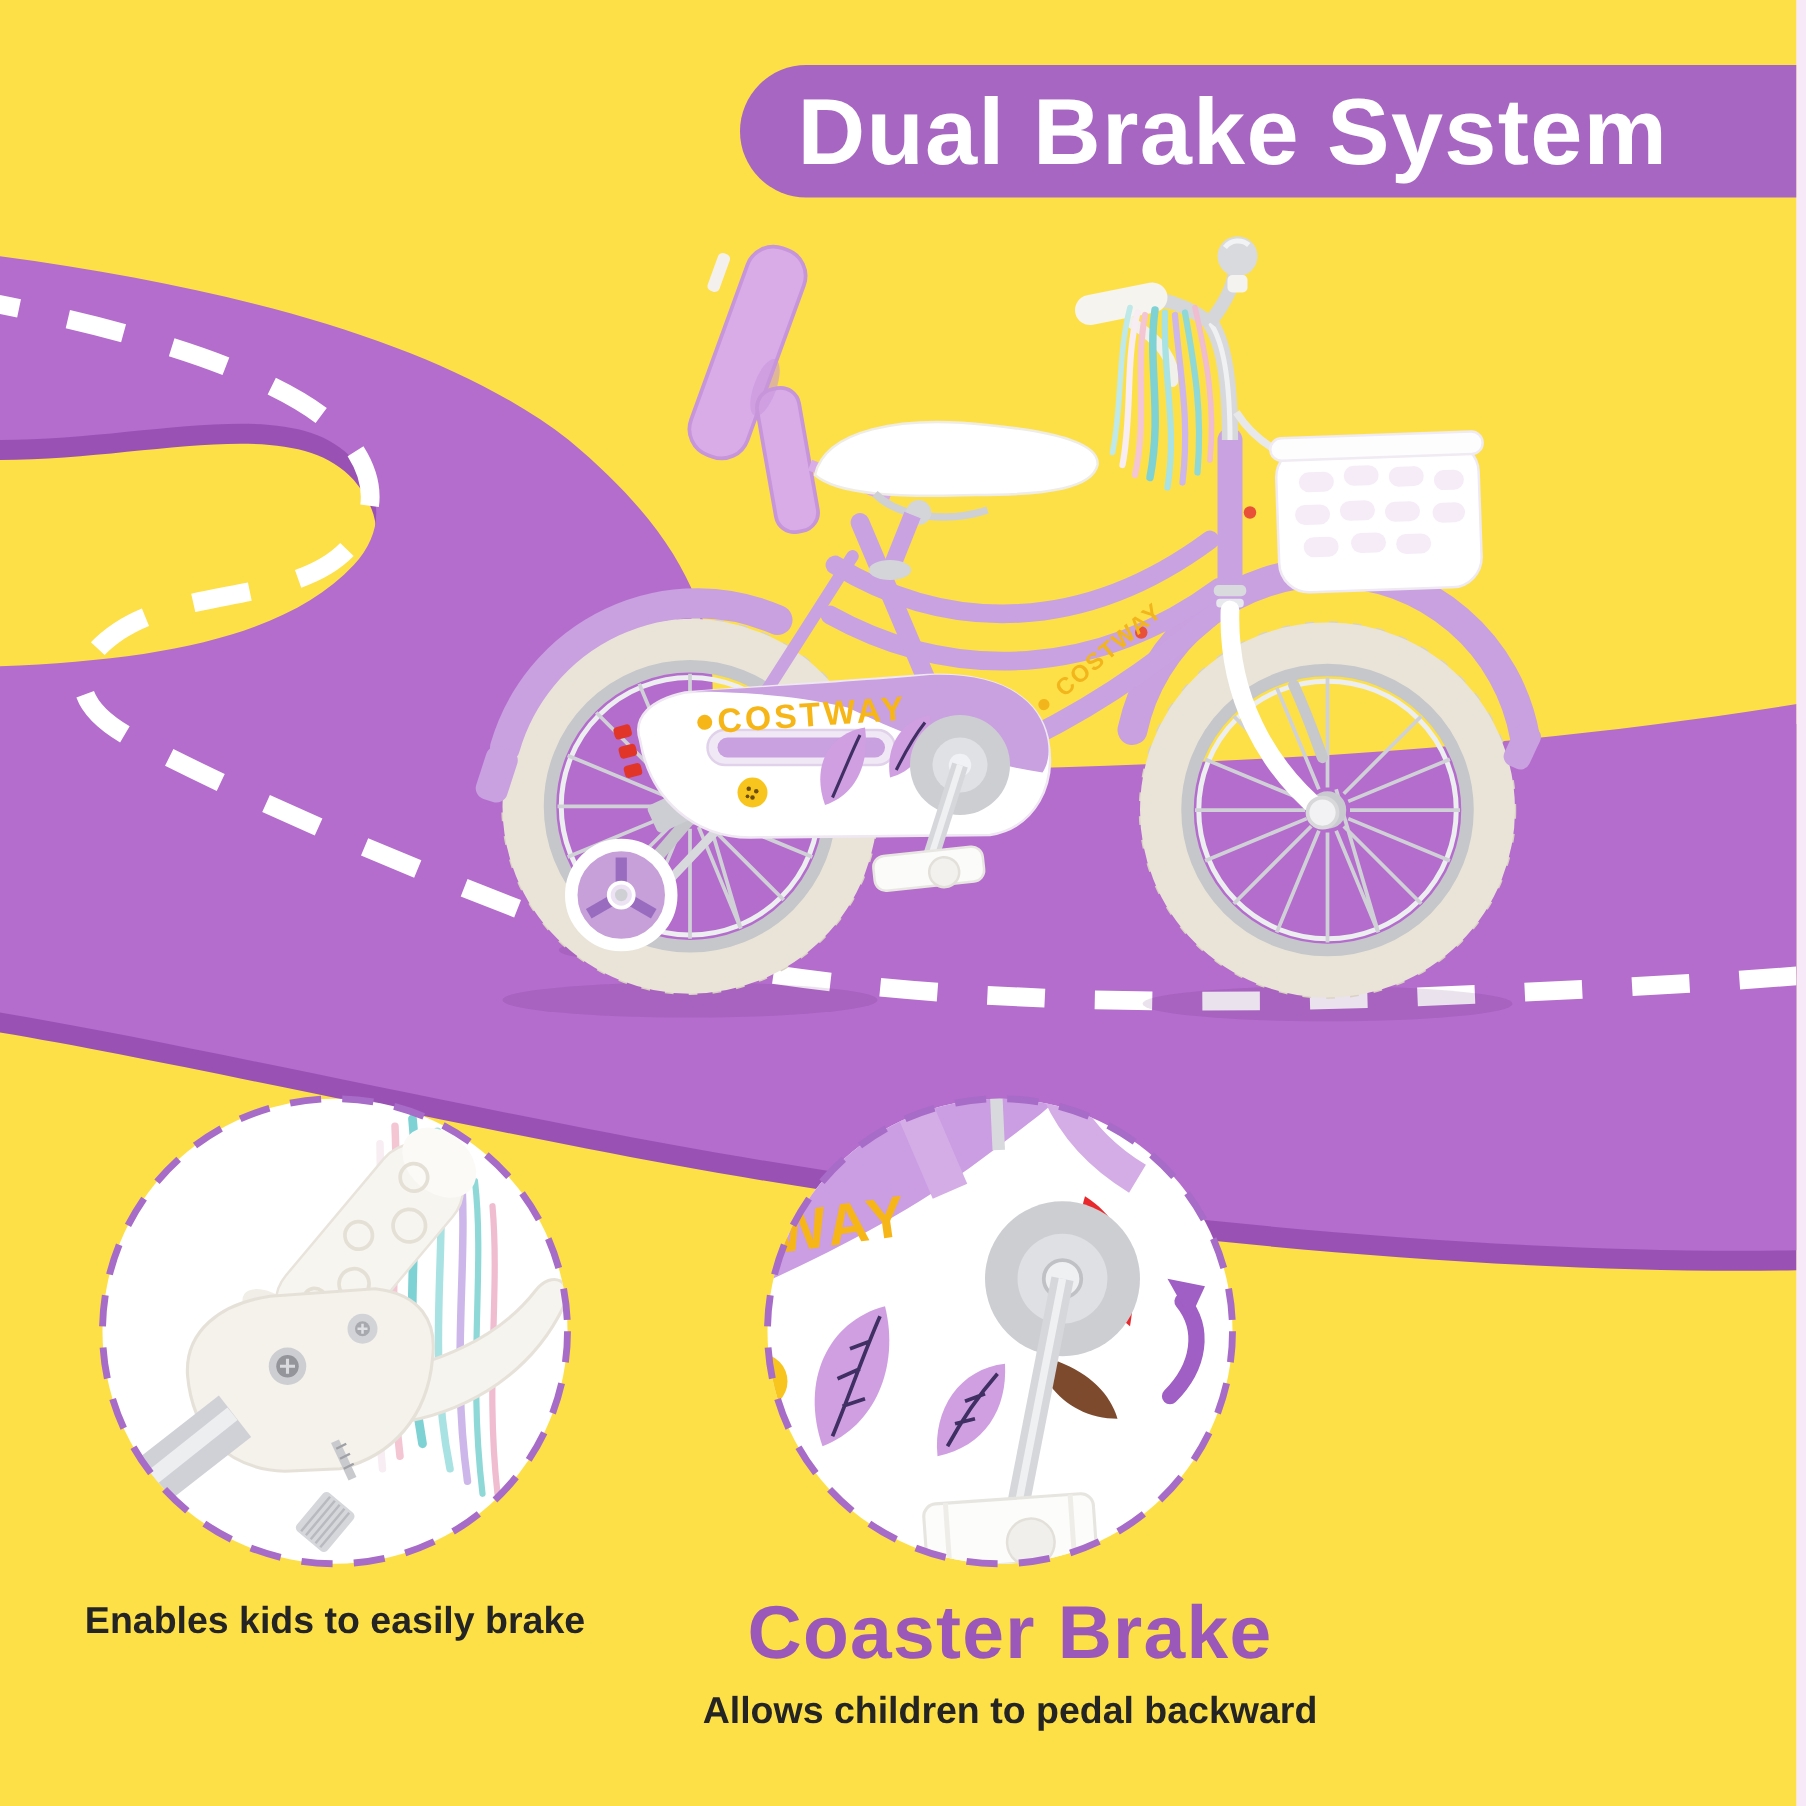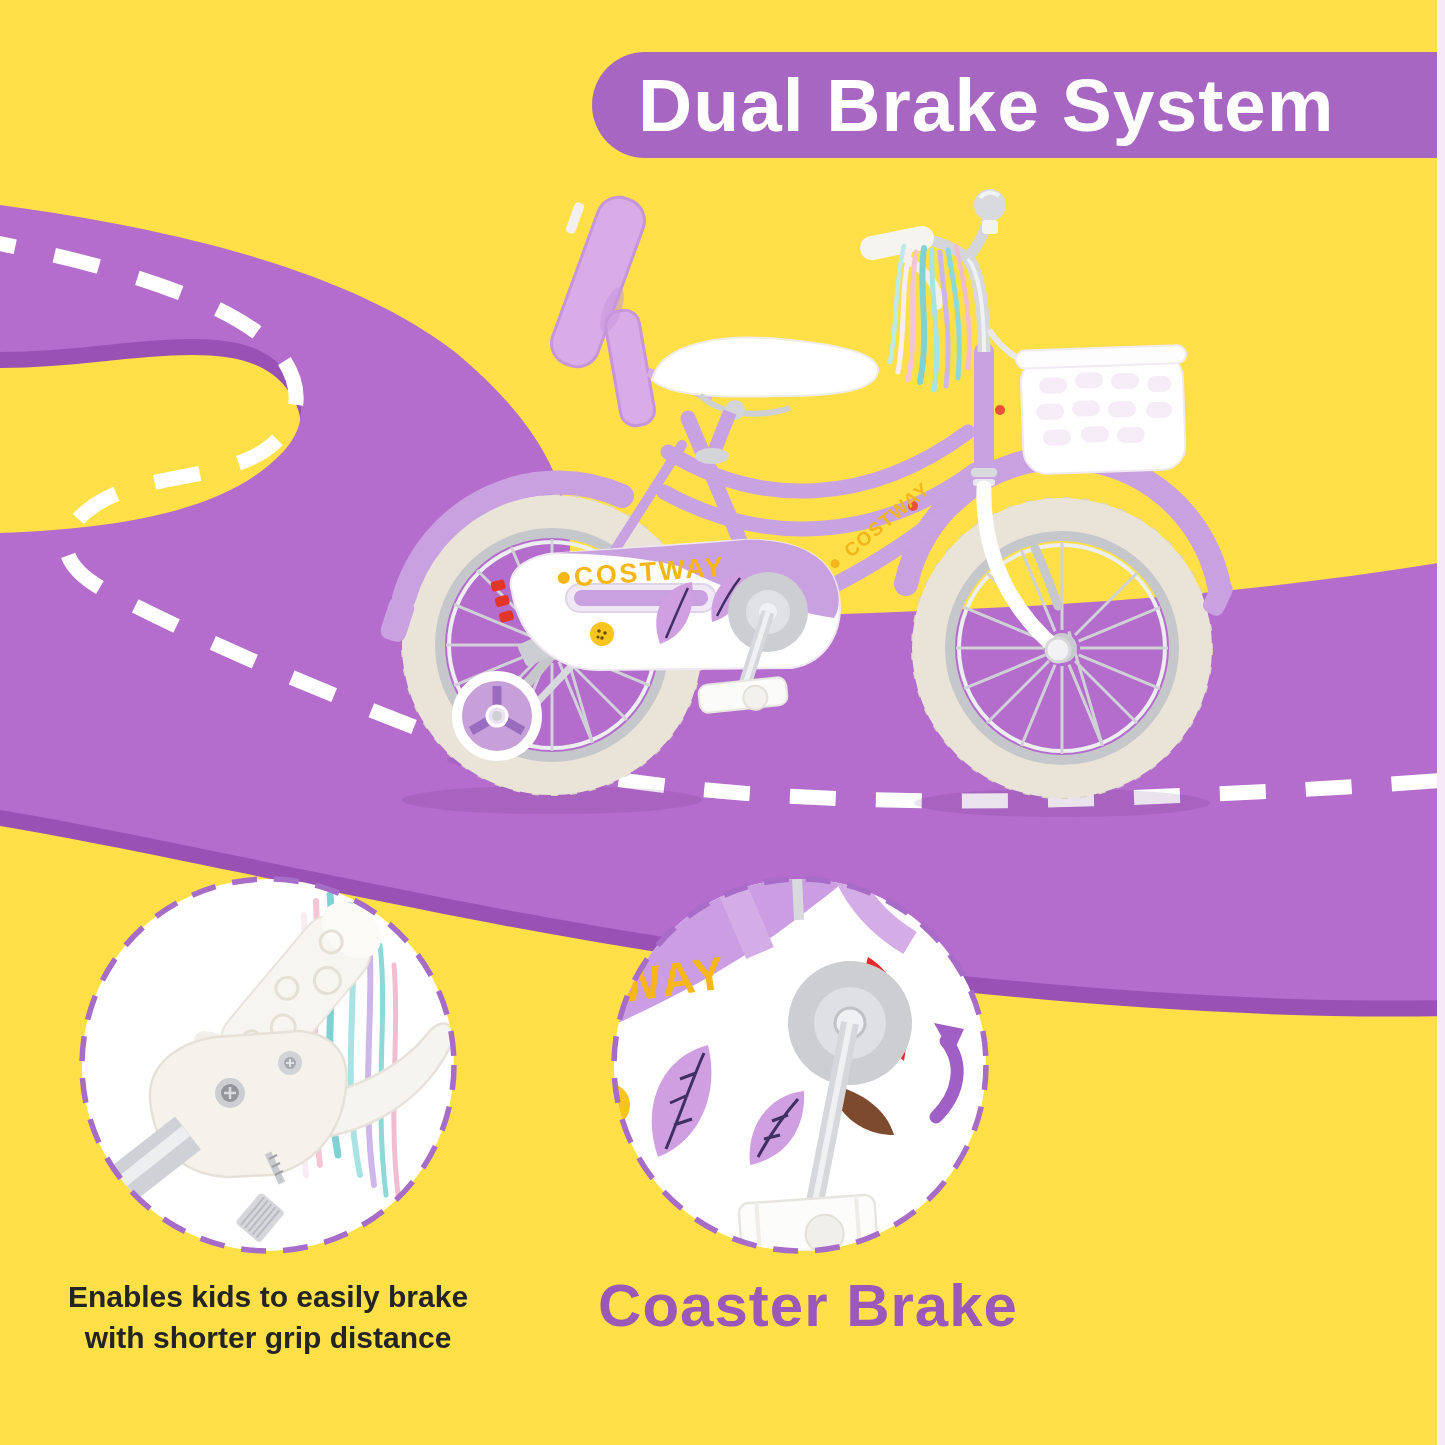--- a/index.html
+++ b/index.html
@@ -320,23 +320,22 @@
         <path d="M 336,252 C 360,228 364,198 346,176" fill="none" stroke="#a05fc5" stroke-width="13" stroke-linecap="round"></path>
         <path d="M 352,190 L 334,158 L 364,164 Z" fill="#a05fc5"></path>
       </g>
     </g>
     <circle cx="200" cy="200" r="186" fill="none" stroke="#a76bc8" stroke-width="5.5" stroke-dasharray="25 17"></circle>
   </svg>
 
   <div class="feature left">
     <p>
       <span>Enables kids to easily brake</span><br>
-      <span>with shorter grip distance</span>
     </p>
   </div>
   <div class="feature right">
     <h2>Coaster Brake</h2>
     <p>
-      <br>
+      <span>Allows children to pedal backward</span><br>
     </p>
   </div>
 
 </div>
 
 </body></html>

